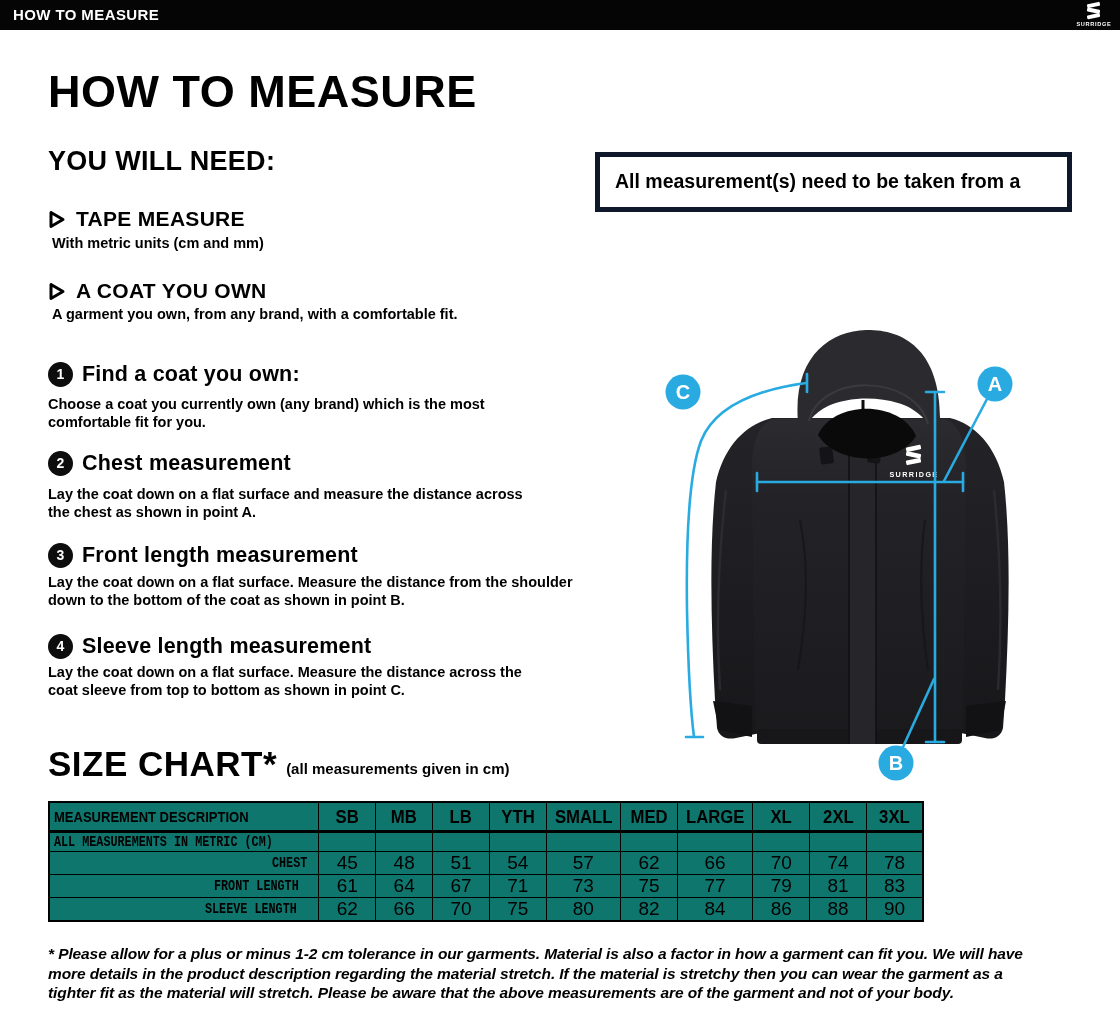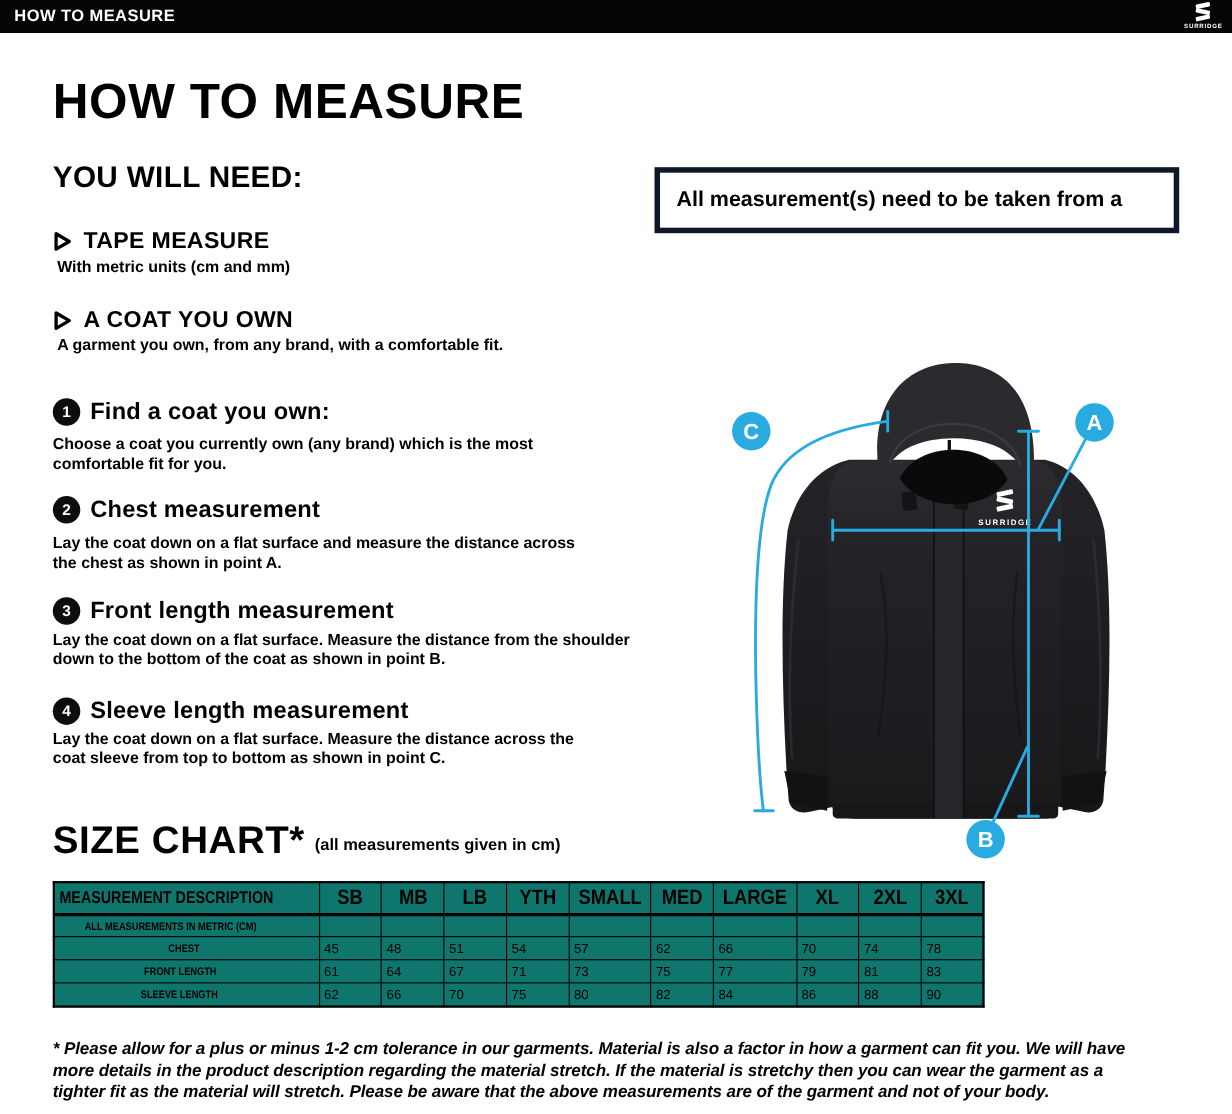--- a/index.html
+++ b/index.html
@@ -45,22 +45,22 @@
   .sc-title{font-size:35px;font-weight:bold;letter-spacing:.5px;line-height:32px;}
   .sc-sub{font-size:15px;font-weight:bold;padding-bottom:3px;}
 
   
   .size-table{left:48px;top:801px;border-collapse:collapse;table-layout:fixed;background:#0f766e;}
   .size-table{border:2.2px solid #000;}
   .size-table th,.size-table td{border:1.6px solid #000;padding:0 4px;vertical-align:middle;}
   .size-table thead th{border-bottom:3px solid #000;height:27px;font-size:19px;}
   .size-table .corner{ text-align:left;font-size:15.5px;}
   .size-table .note-row td{height:18px;font-size:11.8px;text-align:left;}
-  .size-table tbody .label-cell{font-size:10px;font-weight:bold;text-align:center;}
-  .size-table tbody td{height:20px;text-align:left;font-size:12px;font-weight:normal;}
+  .size-table tbody .label-cell{font-size:14px;font-weight:bold;text-align:right;font-family:Liberation Mono, monospace;}
+  .size-table tbody td{height:20px;text-align:center;font-size:19px;font-weight:normal;}
   .sx{display:inline-block;transform:scaleX(.84);transform-origin:0 50%;white-space:nowrap;}
   .sxc{display:inline-block;transform:scaleX(.88);transform-origin:50% 50%;white-space:nowrap;}
 
   
   .footnote{left:48px;top:944px;width:1040px;font-size:15.5px;font-weight:bold;font-style:italic;line-height:19.5px;letter-spacing:-.1px;}
 </style>
 </head>
 <body>
 
 <div class="abs topbar">

